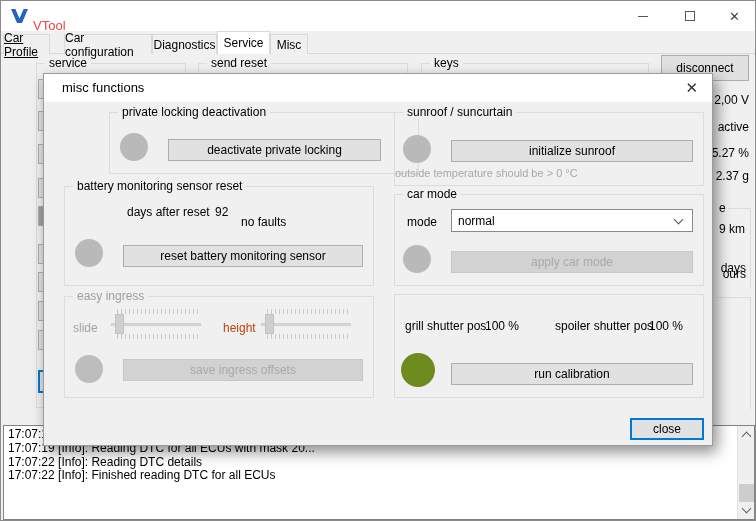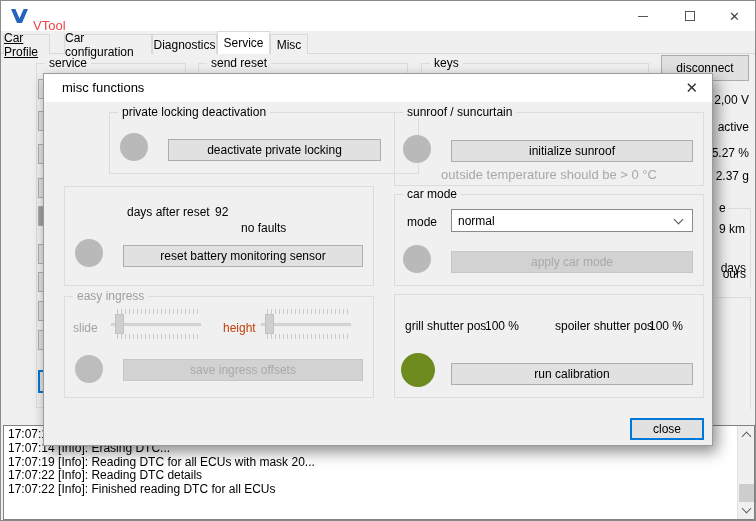--- a/index.html
+++ b/index.html
@@ -49,21 +49,21 @@
          background:repeating-linear-gradient(90deg,#c9c9c9 0 1px,transparent 1px 4px);}
   .track{position:absolute;left:2px;right:2px;top:14px;height:3px;background:#d9d9d9;border:1px solid #cfcfcf;}
   .thumb{position:absolute;left:6px;top:5px;width:9px;height:20px;background:#cfcfcf;border:1px solid #c2c2c2;}
 
   
   .dialog{position:absolute;left:42px;top:72px;width:670px;height:373px;background:#f0f0f0;
           border:1px solid #9b9b9b;box-shadow:4px 6px 14px rgba(0,0,0,0.45);z-index:20;}
   .dlg-titlebar{position:absolute;left:0;top:0;width:100%;height:28px;background:#fff;}
   .dlg-title{position:absolute;left:18px;top:0;height:28px;line-height:28px;font-size:13px;color:#000;}
   .dlg-close{position:absolute;right:14px;top:5px;font-size:15px;color:#333;}
-  .note{position:absolute;font-size:13px;color:#a8a8a8;width:100%;text-align:center;white-space:nowrap;}
+  .note{position:absolute;font-size:11px;color:#a8a8a8;width:100%;white-space:nowrap;}
 
   
   .sliver{position:absolute;left:37px;width:60px;background:#e1e1e1;border:1px solid #adadad;}
 
   
   .log{position:absolute;left:2px;top:424px;width:752px;height:95px;background:#fff;border:1px solid #828282;}
   .log-line{position:relative;font-size:12px;color:#000;line-height:13.8px;white-space:nowrap;}
   .scrollbar{position:absolute;right:0;top:0;width:17px;height:100%;background:#f0f0f0;border-left:1px solid #e2e2e2;}
   .sb-chev{position:absolute;left:5px;width:7px;height:7px;border-right:1px solid #606060;border-bottom:1px solid #606060;}
   .sb-up{top:7px;transform:rotate(-135deg);}
@@ -133,21 +133,20 @@
   <div class="frag-border" style="left:716px;top:207px;width:34px;height:80px;"></div>
   <div class="frag" style="left:716px;top:200px;background:#f0f0f0;padding:0 2px;">e</div>
   <div class="frag" style="top:221px;right:10px;">9 km</div>
   <div class="frag" style="top:260px;right:9px;">days</div>
   <div class="frag" style="top:266px;right:9px;">ours</div>
   <div class="frag-border" style="left:716px;top:296px;width:34px;height:112px;"></div>
 
   <div class="log">
     <div style="position:absolute;left:4px;top:2px;right:20px;overflow:hidden;">
       <div class="log-line">17:07:16</div>
-      <div class="log-line">17:07:14 [Info]: Erasing DTC...</div>
       <div class="log-line">17:07:19 [Info]: Reading DTC for all ECUs with mask 20...</div>
       <div class="log-line">17:07:22 [Info]: Reading DTC details</div>
       <div class="log-line">17:07:22 [Info]: Finished reading DTC for all ECUs</div>
     </div>
     <div class="scrollbar">
       <span class="sb-chev sb-up"></span>
       <span class="sb-thumb"></span>
       <span class="sb-chev sb-down"></span>
     </div>
   </div>
@@ -158,23 +157,24 @@
       <span class="dlg-close">✕</span>
     </div>
 
     <div class="grp" style="left:20px;top:38px;width:310px;height:62px;margin-left:45px;">
       <span class="grp-title">private locking deactivation</span>
       <span class="circle" style="left:10px;top:20px;width:28px;height:28px;"></span>
       <div class="btn" style="left:58px;top:26px;width:213px;height:22px;">deactivate private locking</div>
     </div>
 
     <div class="grp" style="left:20px;top:112px;width:310px;height:100px;">
+      <span class="grp-title">battery monitoring sensor reset</span>
       <span class="txt" style="left:62px;top:18px;">days after reset</span>
       <span class="txt" style="left:150px;top:18px;">92</span>
-      <span class="txt" style="left:176px;top:34px;text-align:center;">no faults</span>
+      <span class="txt" style="left:176px;top:28px;text-align:center;">no faults</span>
       <span class="circle" style="left:10px;top:52px;width:28px;height:28px;"></span>
       <div class="btn" style="left:58px;top:58px;width:240px;height:22px;">reset battery monitoring sensor</div>
     </div>
 
     <div class="grp" style="left:20px;top:222px;width:310px;height:102px;">
       <span class="grp-title dis">easy ingress</span>
       <span class="txt" style="left:8px;top:24px;color:#a3a3a3;">slide</span>
       <div class="slider" style="left:44px;top:12px;">
         <span class="ticks" style="top:0;"></span>
         <span class="track"></span>

